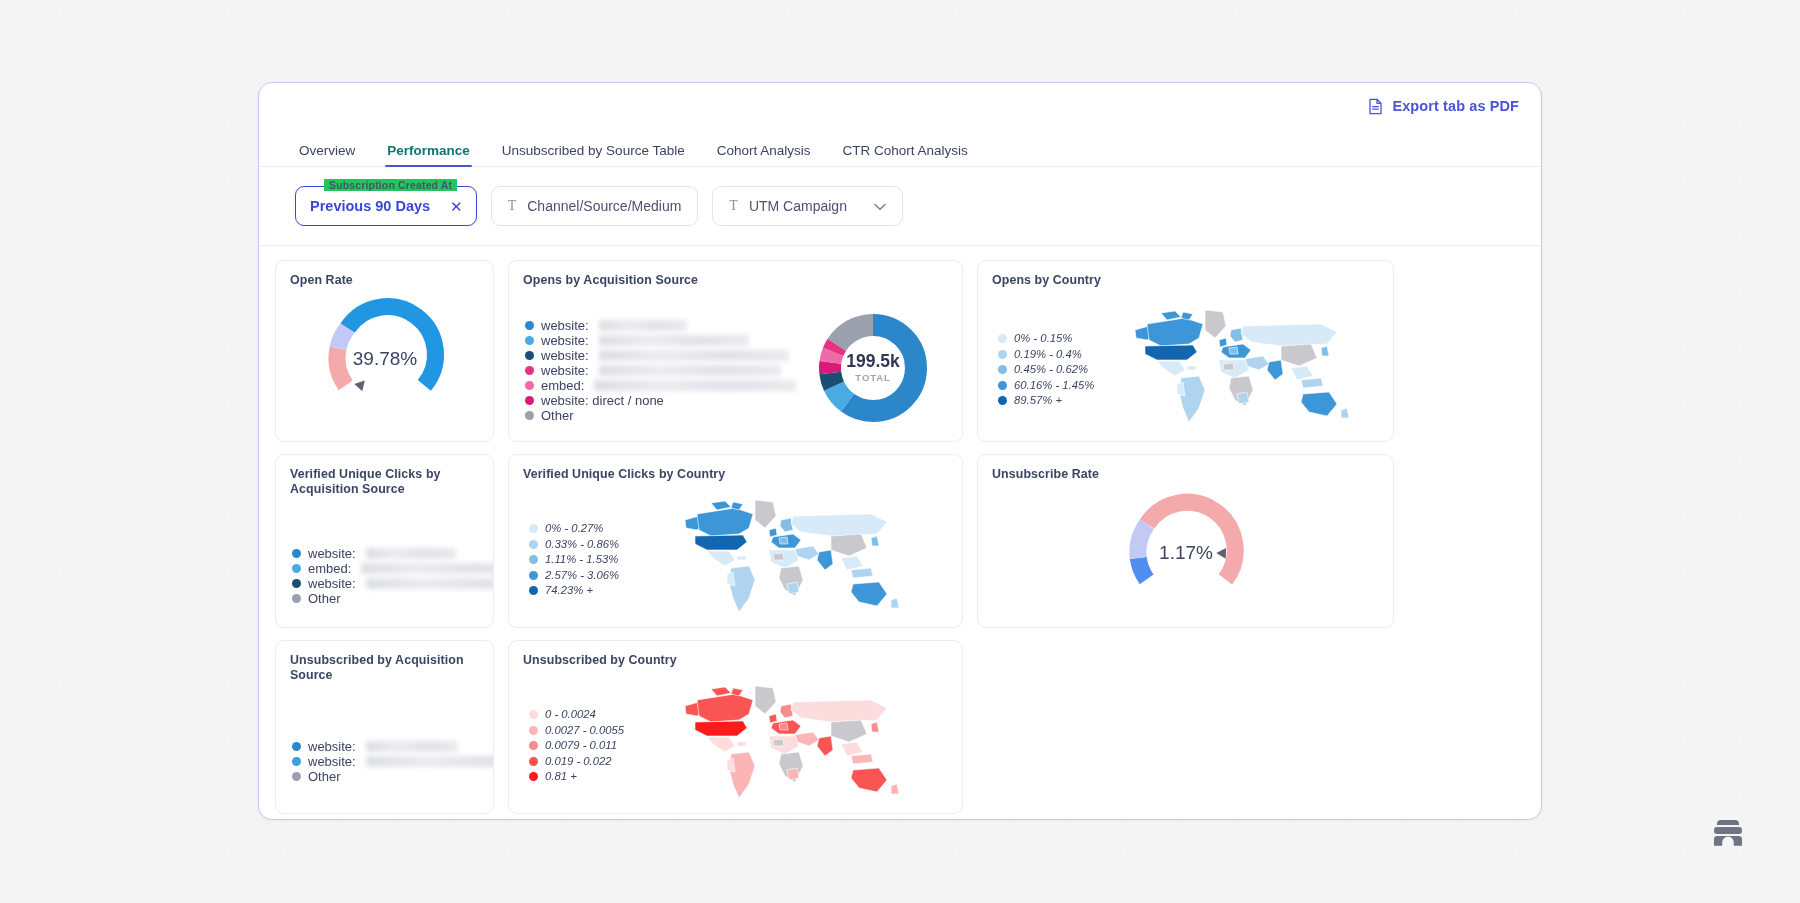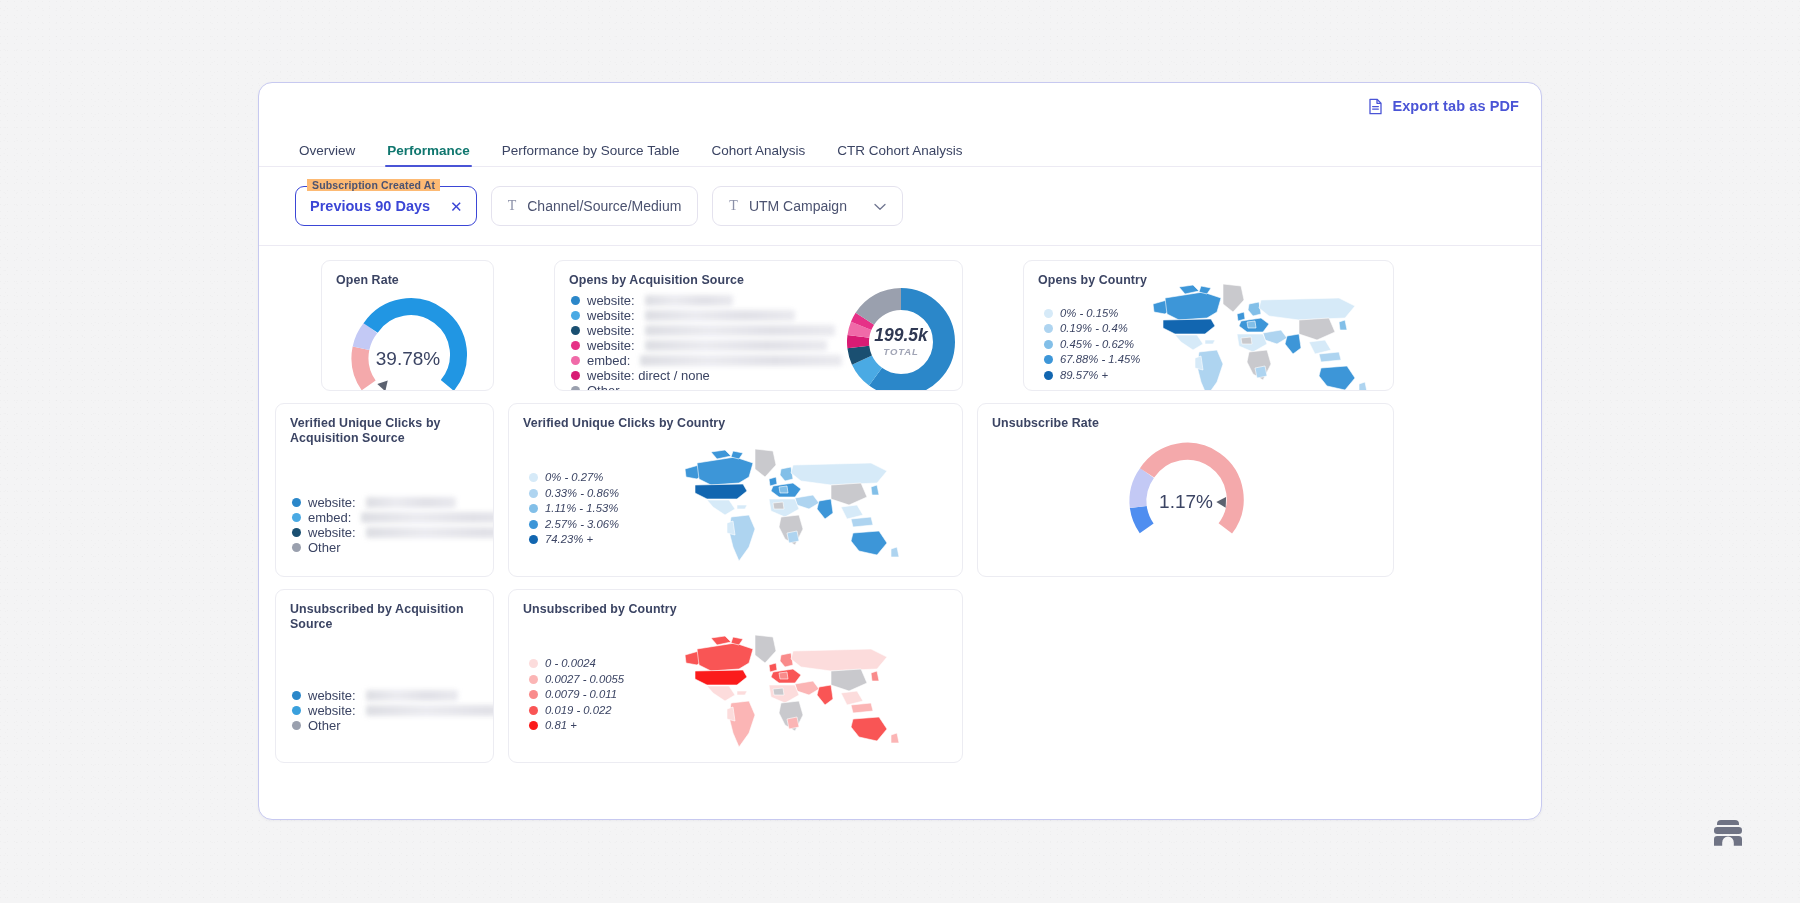--- a/index.html
+++ b/index.html
@@ -71,22 +71,22 @@
     border-bottom: 1px solid #eceaf3;
   }
   .filter-chip-active {
     position: relative;
     border: 1.8px solid #3b46d6; border-radius: 9px;
     height: 40px; min-width: 168px;
     display: flex; align-items: center; justify-content: space-between;
     padding: 0 13px 0 14px; cursor: pointer; background: #fff;
   }
   .filter-chip-active .chip-legend {
-    position: absolute; top: -8px; left: 11px;
-    background: #fdba74; padding: 0 5px;
+    position: absolute; top: -8px; left: 28px;
+    background: #22c55e; padding: 0 5px;
     font-size: 10.5px; color: #4b5270; font-weight: 600; letter-spacing: .15px;
   }
   .chip-value { font-size: 14.5px; color: #3b46d6; font-weight: 700; }
   .chip-x {
     font-size: 15px; color: #3b46d6; margin-left: 20px;
     line-height: 1; cursor: pointer; font-weight: 400;
   }
   .filter-chip {
     border: 1px solid #e4e2ee; border-radius: 9px; background: #fff;
     height: 40px; display: flex; align-items: center; gap: 11px;
@@ -105,21 +105,21 @@
     align-content: start;
   }
   .card {
     background: #fff;
     border: 1px solid #ececf2;
     border-radius: 9px;
     padding: 12px 14px 8px 14px;
     position: relative;
     overflow: hidden;
   }
-  .card.r1 { height: 131px; margin-left: 46px; }
+  .card.r1 { height: 182px; }
   .card.r2 { height: 174px; }
   .card.r3 { height: 174px; }
   .card-title {
     font-size: 12.4px; color: #3b4463; font-weight: 600;
     letter-spacing: .1px; line-height: 1.2;
   }
 
   
   .gauge-wrap {
     display:flex; align-items:center; justify-content:center;
@@ -138,21 +138,21 @@
     display: flex; align-items: center; gap: 7px;
     height: 15px; line-height: 15px;
   }
   .dot { width: 9px; height: 9px; border-radius: 50%; flex: 0 0 9px; }
   .legend-text { font-size: 13px; color: #3b4463; white-space: nowrap; }
   .redacted {
     display: inline-block; height: 11px; border-radius: 2px;
     background: linear-gradient(90deg,#d7d8de,#e8e8ee,#dcdce3,#e6e6ec);
     filter: blur(2.4px); opacity: .85; margin-left: 3px; vertical-align: -1px;
   }
-  .donut-col { width: 150px; display: flex; align-items: center; justify-content: center; font-style: italic; }
+  .donut-col { width: 150px; display: flex; align-items: center; justify-content: center; }
   .donut-total-num { font-size: 17.5px; font-weight: 600; fill: #2f3853; }
   .donut-total-lbl { font-size: 9.5px; font-weight: 700; fill: #a0a4b5; letter-spacing: .9px; }
 
   
   .map-body { display: flex; height: 100%; align-items: center; }
   .map-legend { width: 120px; padding-top: 4px; padding-left: 6px; font-style: italic; }
   .map-legend .legend-row { height: 15.5px; }
   .map-legend .legend-text { font-size: 11.3px; }
   .map-svg-wrap { flex: 1; display: flex; align-items: center; justify-content: center; }
 
@@ -176,21 +176,21 @@
           <path d="M4.6 8.6h5.8M4.6 11.1h5.8" stroke="#4a54d6" stroke-width="1.2" stroke-linecap="round"></path>
         </svg>
       </span>
       <span>Export tab as PDF</span>
     </div>
   </div>
 
   <div class="tabs-bar">
     <div class="tab">Overview</div>
     <div class="tab active">Performance</div>
-    <div class="tab">Performance by Source Table</div>
+    <div class="tab">Unsubscribed by Source Table</div>
     <div class="tab">Cohort Analysis</div>
     <div class="tab">CTR Cohort Analysis</div>
   </div>
 
   <div class="filter-bar">
     <div class="filter-chip-active">
       <span class="chip-legend">Subscription Created At</span>
       <span class="chip-value">Previous 90 Days</span>
       <span class="chip-x">✕</span>
     </div>
@@ -300,21 +300,21 @@
           <div class="legend-row">
             <span class="dot" style="background:#aed4f0"></span>
             <span class="legend-text">0.19% - 0.4%</span>
           </div>
           <div class="legend-row">
             <span class="dot" style="background:#82bfe8"></span>
             <span class="legend-text">0.45% - 0.62%</span>
           </div>
           <div class="legend-row">
             <span class="dot" style="background:#3d96d8"></span>
-            <span class="legend-text">67.88% - 1.45%</span>
+            <span class="legend-text">60.16% - 1.45%</span>
           </div>
           <div class="legend-row">
             <span class="dot" style="background:#1266b0"></span>
             <span class="legend-text">89.57% +</span>
           </div>
         </div>
         <div class="map-svg-wrap">
           <svg width="230" height="128" viewBox="0 0 230 128">
             <g stroke="#ffffff" stroke-width="0.6">
 

